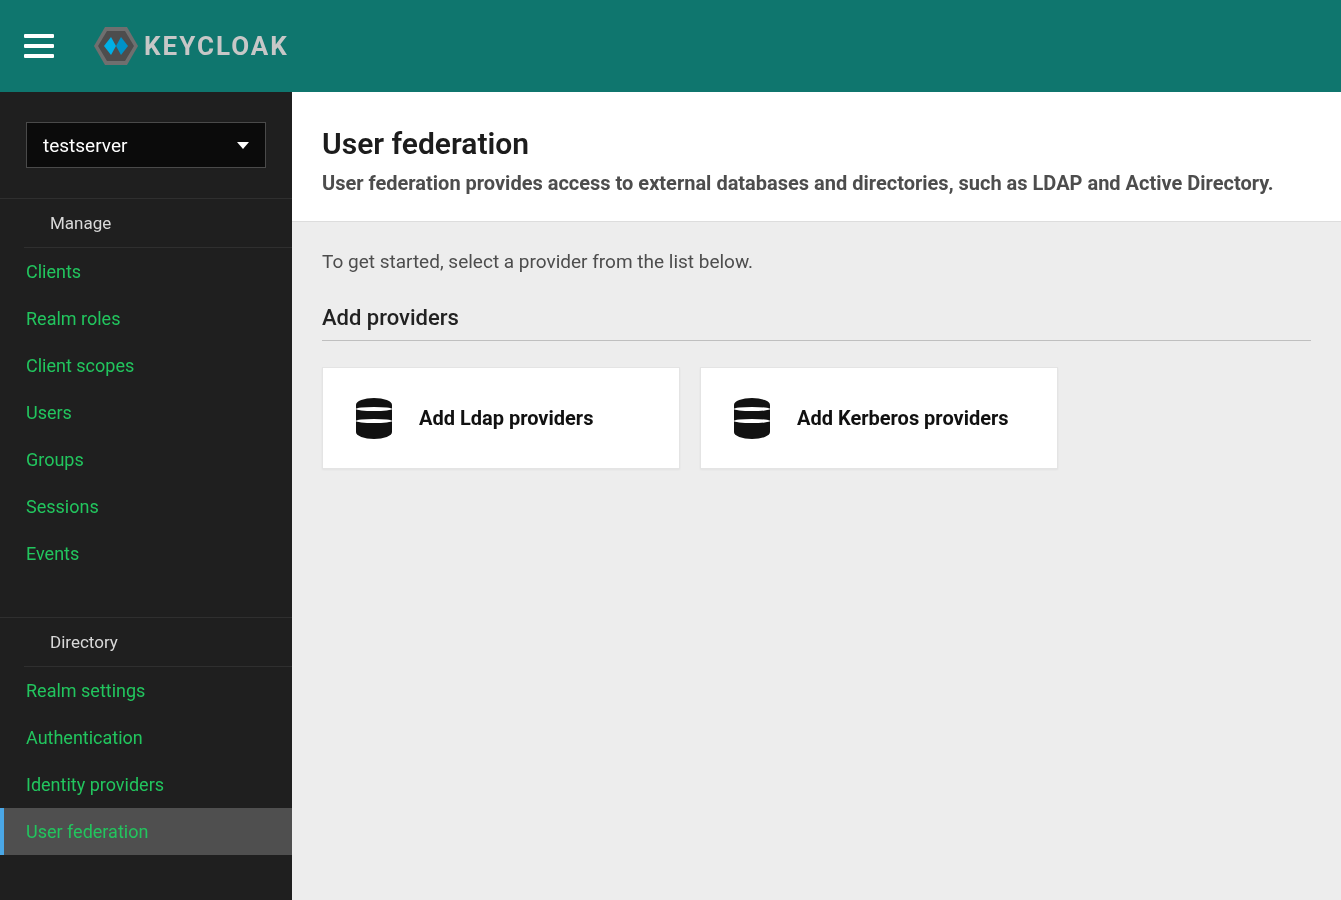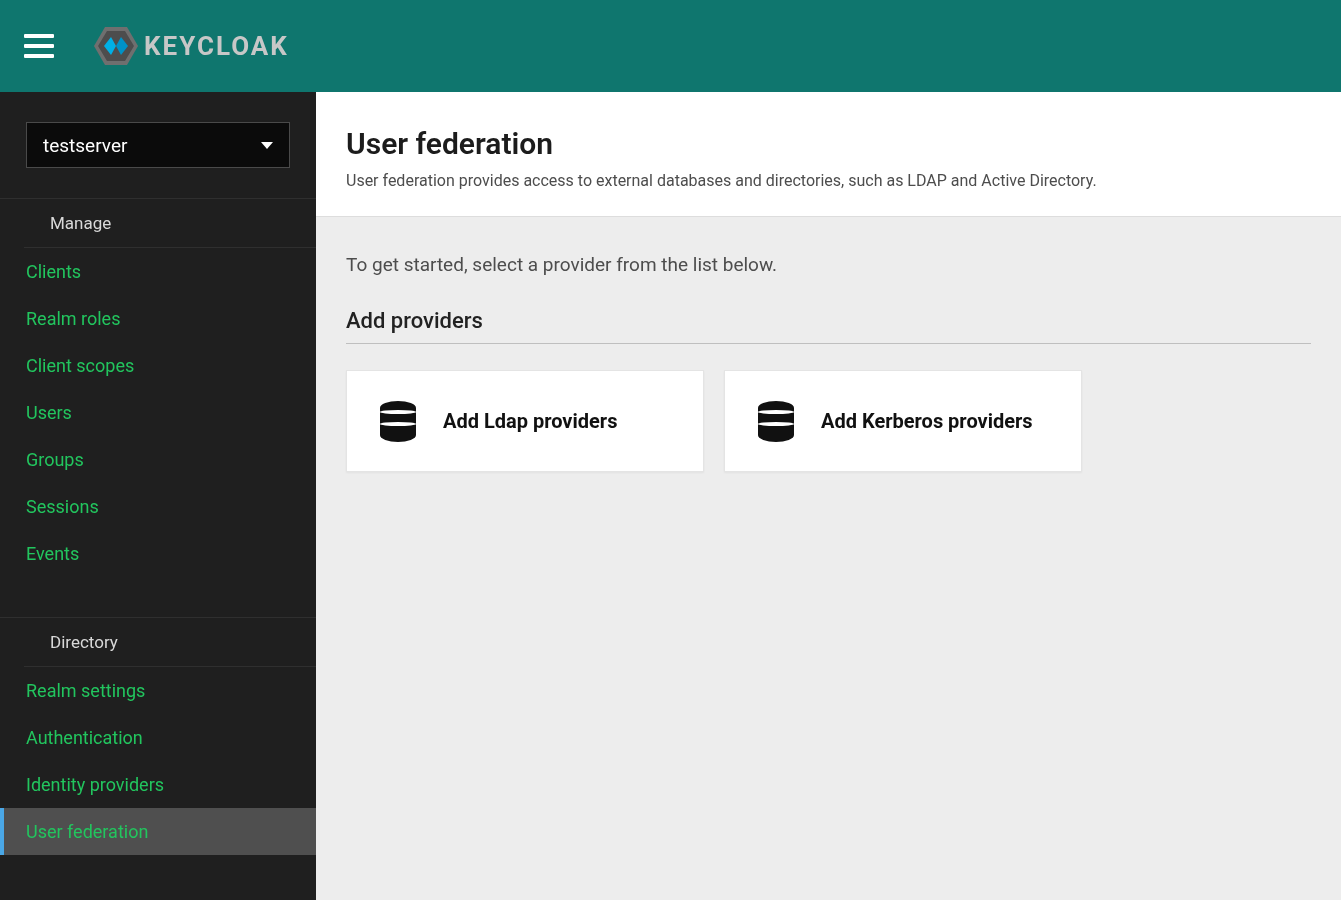--- a/index.html
+++ b/index.html
@@ -45,21 +45,21 @@
     color: #c7c7c7;
     font-size: 26px;
     font-weight: 700;
     letter-spacing: 2px;
   }
   .layout {
     display: flex;
     height: calc(900px - 92px);
   }
   .sidebar {
-    width: 316px;
+    width: 292px;
     background: #1f1f1f;
     color: #fff;
     display: flex;
     flex-direction: column;
     padding-top: 30px;
   }
   .realm-select {
     margin: 0 26px 30px 26px;
     border: 1px solid #4a4a4a;
     background: #0b0b0b;
@@ -111,25 +111,26 @@
     padding: 34px 30px 26px 30px;
     border-bottom: 1px solid #ddd;
   }
   .main-header h1 {
     font-size: 30px;
     font-weight: 600;
     color: #1c1c1c;
     margin-bottom: 10px;
   }
   .main-header p {
-    font-size: 16px;
+    font-size: 20px;
     color: #4d4d4d;
+    font-weight: bold;
   }
   .main-body {
-    padding: 36px 30px;
+    padding: 28px 30px;
   }
   .intro {
     font-size: 19px;
     color: #4d4d4d;
     margin-bottom: 32px;
   }
   .add-title {
     font-size: 22px;
     font-weight: 500;
     color: #222;

